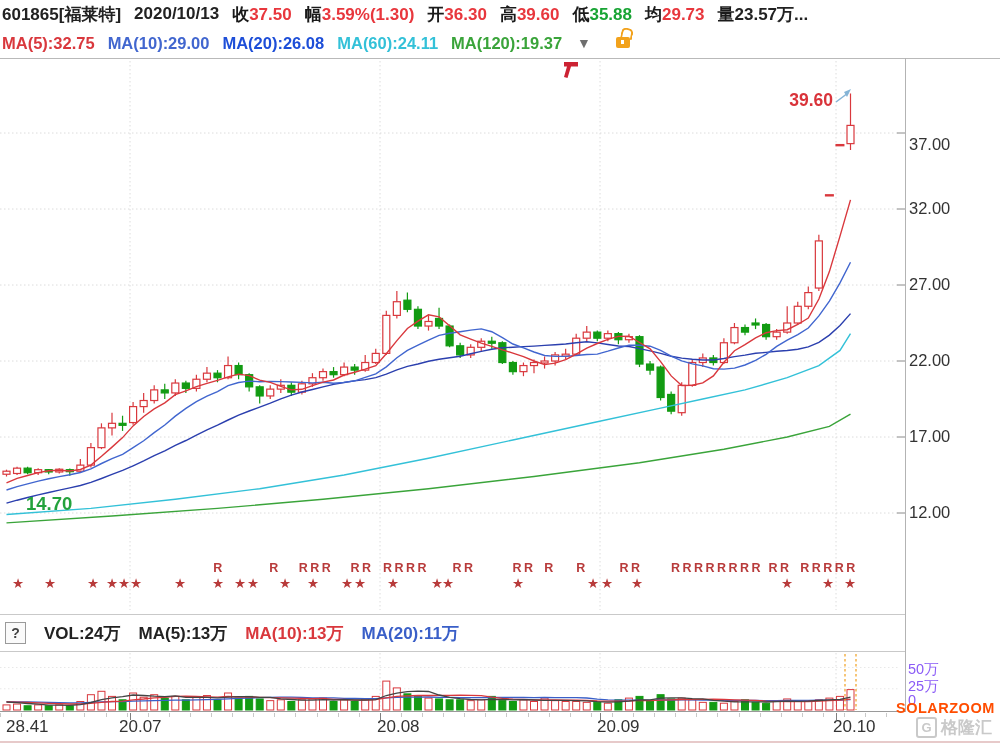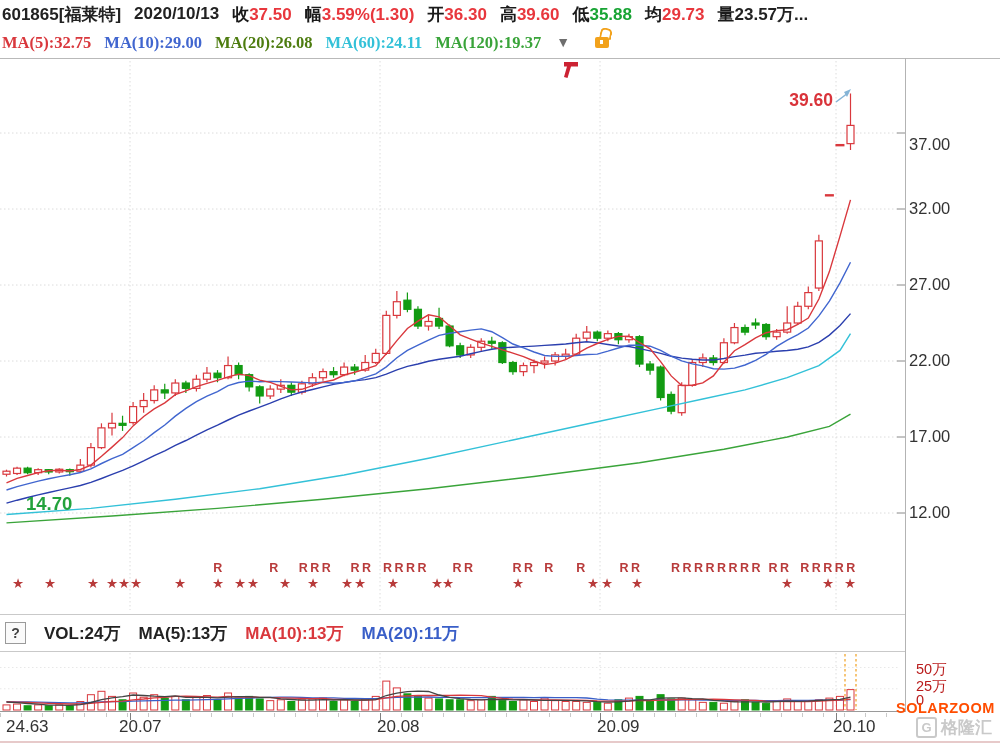--- a/index.html
+++ b/index.html
@@ -1,36 +1,36 @@
 <!DOCTYPE html>
 <html><head>
 <meta charset="utf-8">
 <style>
   html,body{margin:0;padding:0;background:#fff;}
   #app{position:relative;width:1000px;height:745px;background:#fff;overflow:hidden;
        font-family:"Liberation Sans","DejaVu Sans",sans-serif;color:#222;padding-left:39px;}
   .row1{position:absolute;left:2px;top:0;width:996px;height:28px;display:flex;align-items:center;
         gap:13px;font-size:17px;font-weight:600;white-space:nowrap;}
   .row2{position:absolute;left:2px;top:28px;width:996px;height:30px;display:flex;align-items:center;
-        gap:13px;font-size:16.5px;font-weight:600;white-space:nowrap;font-family:Liberation Serif, serif;}
+        gap:13px;font-size:16.5px;font-weight:600;white-space:nowrap;}
   .lbl{color:#1a1a1a;}
   .val-red{color:#e8373d;}
   .val-green{color:#18a434;}
   .val-dark{color:#222;}
   .range{color:#222;border-bottom:1.5px solid #444;margin-left:auto;cursor:pointer;}
   .dd{color:#6e6e6e;font-size:14px;margin-left:2px;cursor:pointer;}
   .lock{position:relative;display:inline-block;width:14px;height:11px;background:#f2a21c;
         border-radius:2px;margin-left:12px;margin-right:12px;top:-1px;cursor:pointer;}
   .lock:before{content:'';position:absolute;width:8px;height:9px;border:2.5px solid #f2a21c;
         border-bottom:none;border-radius:5px 5px 0 0;top:-9px;left:5px;transform:rotate(12deg);}
   .lock:after{content:'';position:absolute;width:3px;height:4px;background:#fff;left:5px;top:3px;}
   .hline{position:absolute;left:0;width:1000px;height:1px;background:#b9b9b9;}
   .vaxis-line{position:absolute;left:905px;top:58px;width:1px;height:654px;background:#b3b3b3;}
   .ylab{position:absolute;left:909px;width:70px;font-size:16.5px;color:#333;}
-  .vlab{position:absolute;left:908px;width:60px;font-size:14.5px;color:#b91c1c;margin-left:8px;}
+  .vlab{position:absolute;left:908px;width:60px;font-size:14.5px;color:#8b5cf6;}
   .vol-header{position:absolute;left:0;top:614px;width:905px;height:38px;box-sizing:border-box;
         border-top:1px solid #c9c9c9;border-bottom:1px solid #c9c9c9;display:flex;align-items:center;
         gap:18px;padding-left:5px;font-size:17px;font-weight:600;background:#fff;white-space:nowrap;}
   .help-box{display:inline-flex;align-items:center;justify-content:center;width:19px;height:20px;
         border:1px solid #9a9a9a;background:#fafafa;color:#444;font-size:14px;font-weight:700;cursor:pointer;}
   .xaxis{position:absolute;left:0;top:713px;width:1000px;height:30px;}
   .xlab{position:absolute;top:4px;font-size:17px;color:#333;}
   .bottom-line{position:absolute;left:0;top:741px;width:1000px;height:2px;background:#e7caca;}
   .watermark{position:absolute;left:896px;top:700px;font-size:14.5px;font-weight:700;
         color:#ff4d00;letter-spacing:.5px;}
@@ -55,21 +55,21 @@
     <span><span class="lbl">开</span><span class="val-red">36.30</span></span>
     <span><span class="lbl">高</span><span class="val-red">39.60</span></span>
     <span><span class="lbl">低</span><span class="val-green">35.88</span></span>
     <span><span class="lbl">均</span><span class="val-red">29.73</span></span>
     <span><span class="lbl">量</span><span class="val-dark">23.57万...</span></span>
   </div>
 
   <div class="row2">
     <span style="color:#d9383d">MA(5):32.75</span>
     <span style="color:#4166cf">MA(10):29.00</span>
-    <span style="color:#4d7c0f">MA(20):26.08</span>
+    <span style="color:#1d4ed8">MA(20):26.08</span>
     <span style="color:#33c1d8">MA(60):24.11</span>
     <span style="color:#3aa43a">MA(120):19.37</span>
     <span class="dd">▼</span>
     <span class="lock"></span>
   </div>
 
   <div class="hline" style="top:58px"></div>
 
   <div class="chart-wrap">
     <svg id="main-svg" width="905" height="554" viewBox="0 0 905 554">
@@ -465,21 +465,21 @@
         <div style="position: absolute; top: 0px; width: 1px; height: 4px; background: rgb(201, 201, 201); left: 801.8px;"></div>
         <div style="position: absolute; top: 0px; width: 1px; height: 4px; background: rgb(201, 201, 201); left: 822.9px;"></div>
         <div style="position: absolute; top: 0px; width: 1px; height: 4px; background: rgb(201, 201, 201); left: 844px;"></div>
         <div style="position: absolute; top: 0px; width: 1px; height: 4px; background: rgb(201, 201, 201); left: 865.1px;"></div>
         <div style="position: absolute; top: 0px; width: 1px; height: 4px; background: rgb(201, 201, 201); left: 886.2px;"></div>
         <div style="position: absolute; top: 0px; width: 1px; height: 7px; background: rgb(128, 128, 128); left: 130px;"></div>
         <div style="position: absolute; top: 0px; width: 1px; height: 7px; background: rgb(128, 128, 128); left: 380px;"></div>
         <div style="position: absolute; top: 0px; width: 1px; height: 7px; background: rgb(128, 128, 128); left: 600px;"></div>
         <div style="position: absolute; top: 0px; width: 1px; height: 7px; background: rgb(128, 128, 128); left: 836px;"></div>
       </div>
-    <span class="xlab" style="left:6px">24.63</span>
+    <span class="xlab" style="left:6px">28.41</span>
     <span class="xlab" style="left:119px">20.07</span>
     <span class="xlab" style="left:377px">20.08</span>
     <span class="xlab" style="left:597px">20.09</span>
     <span class="xlab" style="left:833px">20.10</span>
   </div>
 
   <div class="bottom-line"></div>
 
   <div class="watermark">SOLARZOOM</div>
   <div class="brand">

